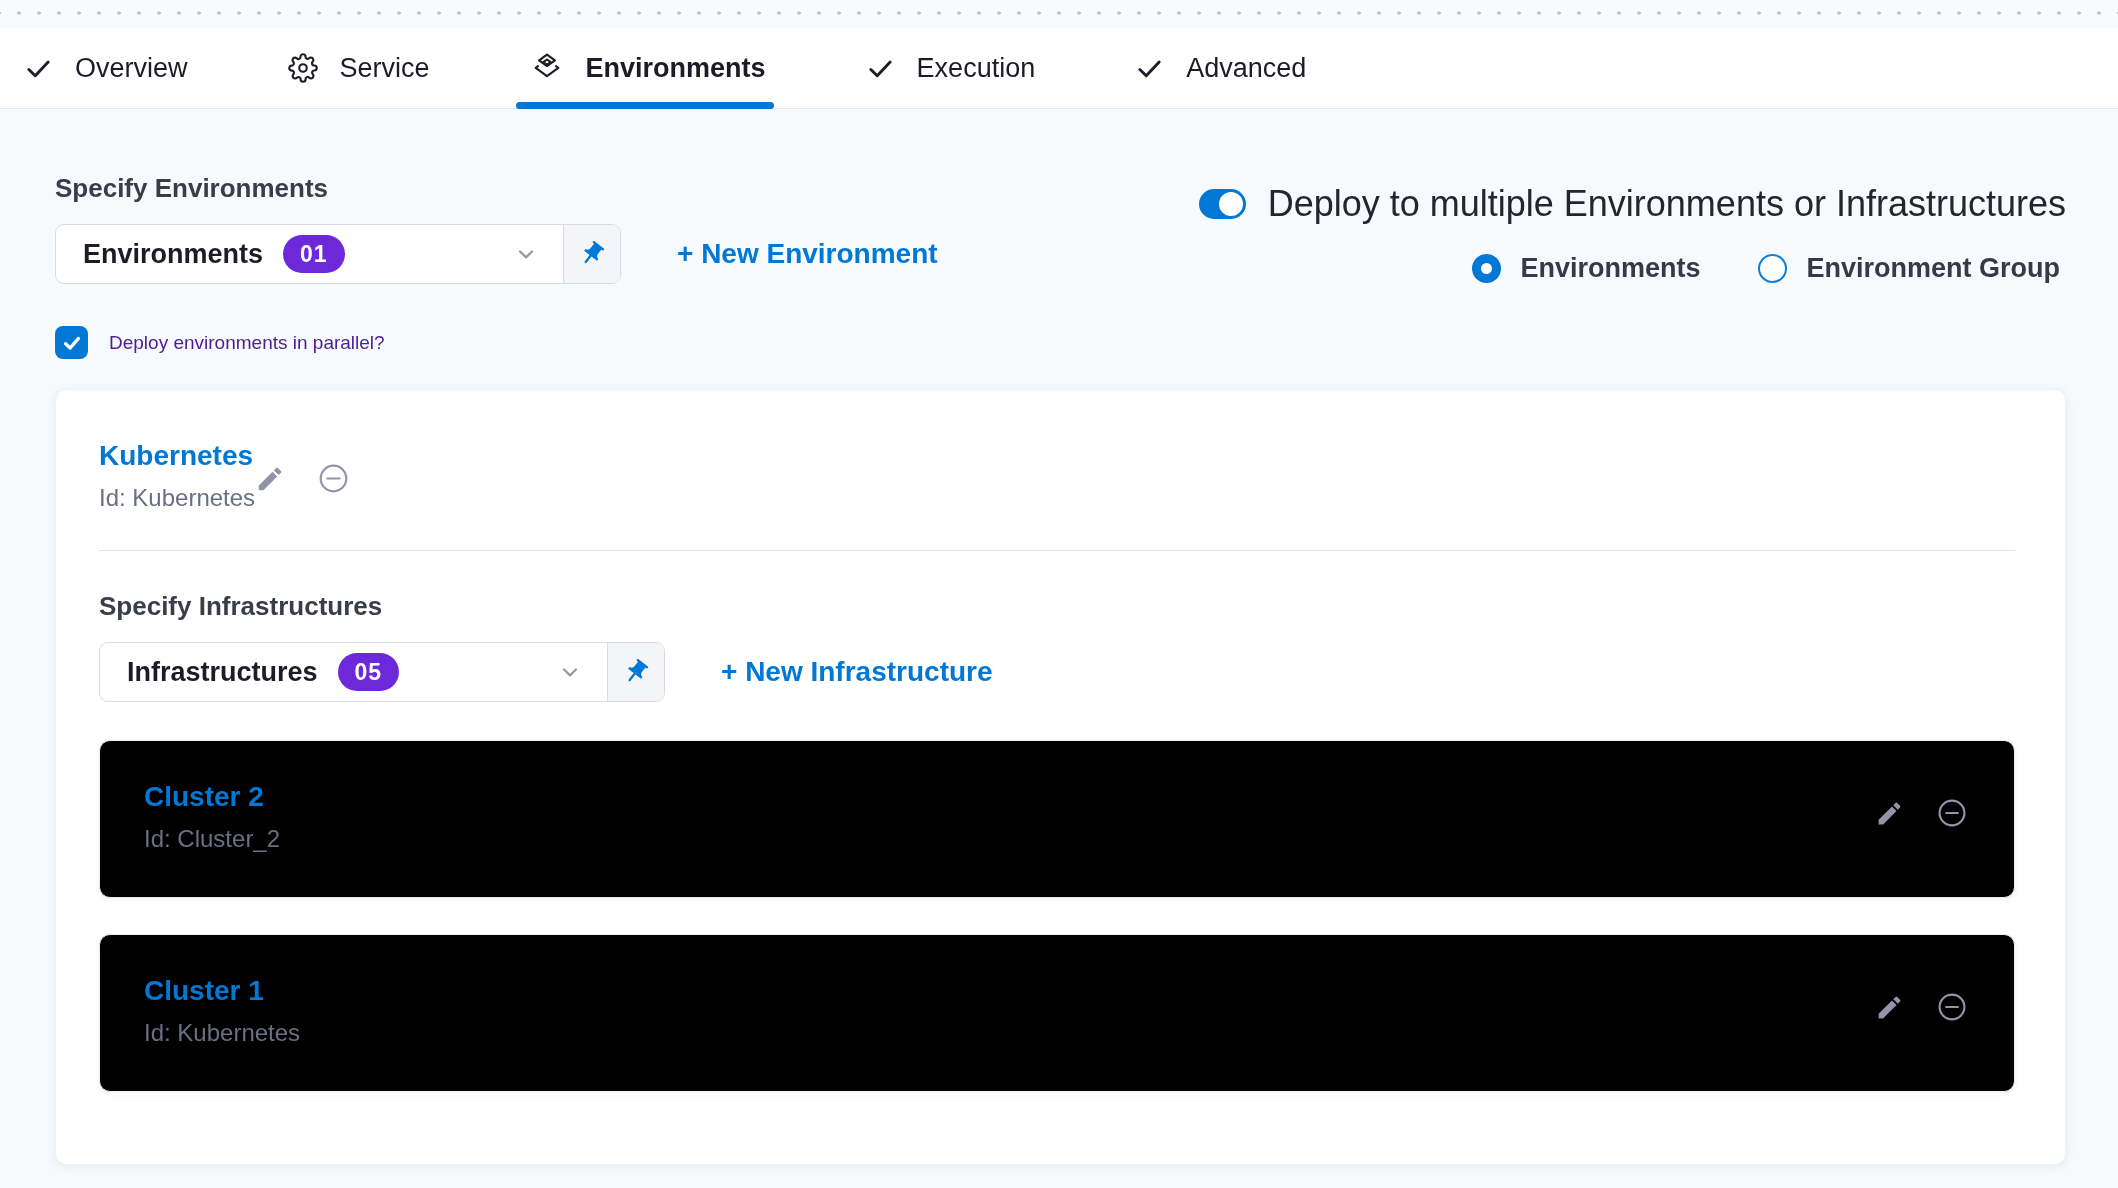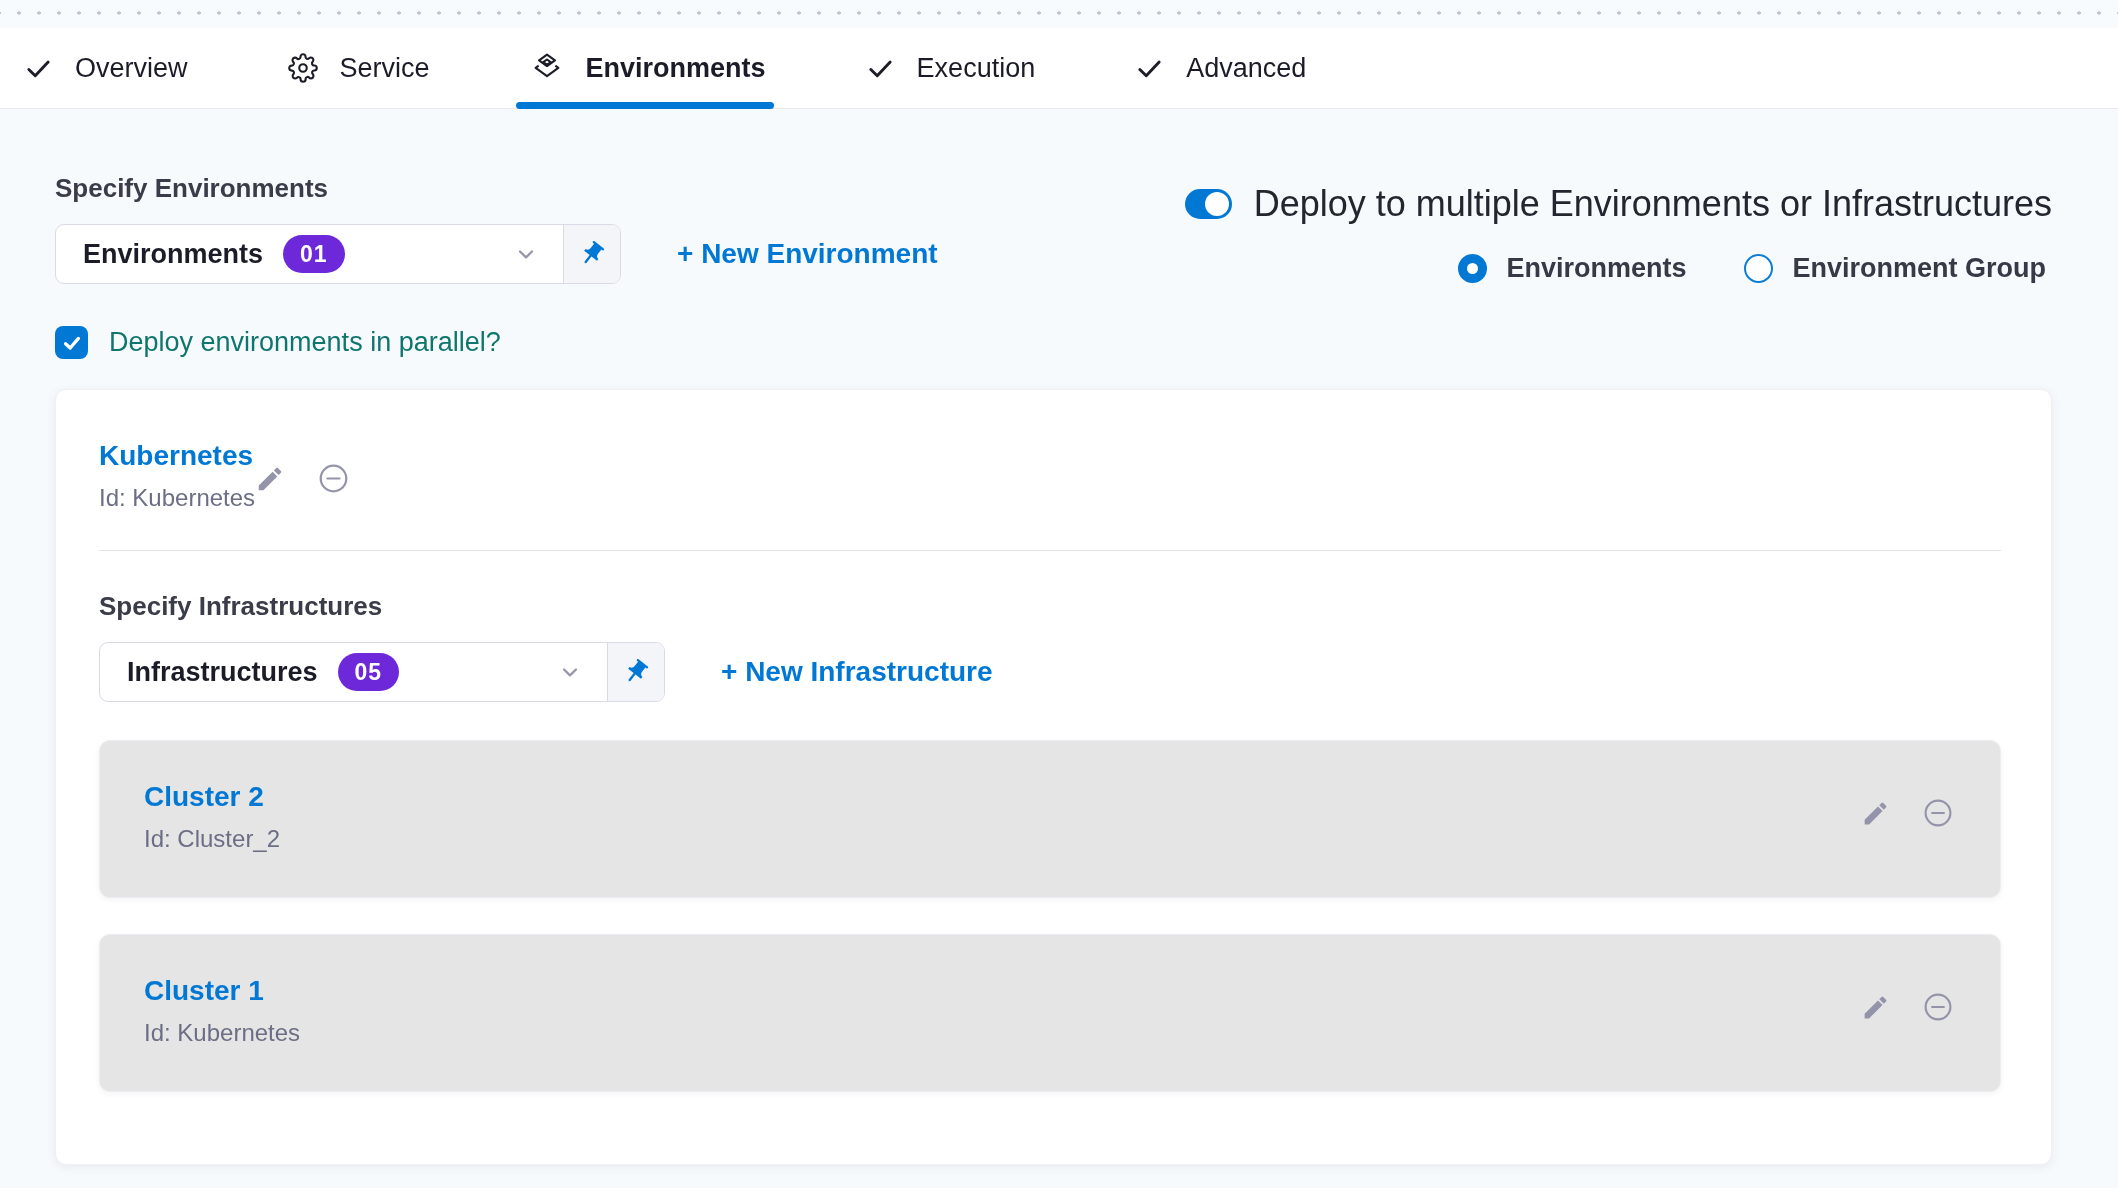--- a/index.html
+++ b/index.html
@@ -32,21 +32,21 @@
     margin-right:100px; cursor:pointer;
     font-size:27px; color:#1c1c28;
   }
   .tab .tab-icon { display:flex; align-items:center; }
   .tab.active .tab-label { font-weight:700; }
   .tab-underline {
     position:absolute; left:-14px; right:-8px; bottom:-1px;
     height:7px; background:#0278d5; border-radius:5px;
   }
   
-  .content { padding:0 66px 0 55px; }
+  .content { padding:0 52px 0 55px; }
   .row-top {
     display:flex; justify-content:space-between; align-items:flex-start;
     margin-top:64px;
   }
   .section-heading {
     font-size:26px; font-weight:700; color:#3b3c49;
     margin:0 0 20px 0;
   }
   .dropdown-row { display:flex; align-items:center; }
   .select {
@@ -93,39 +93,39 @@
     width:11px; height:11px; border-radius:50%; background:#ffffff;
   }
   .radio.unselected { background:#ffffff; border:2px solid #0a7ed9; }
   .radio-label { font-size:27px; font-weight:600; color:#383946; }
   
   .checkbox-row { display:flex; align-items:center; gap:21px; margin-top:42px; }
   .checkbox {
     width:33px; height:33px; background:#0278d5; border-radius:8px;
     display:flex; align-items:center; justify-content:center; cursor:pointer; flex:none;
   }
-  .checkbox-label { font-size:27px; color:#0f766e; }
+  .checkbox-label { font-size:19px; color:#4c1d95; }
   
   .env-card {
     margin-top:30px; background:#ffffff; border-radius:11px;
     border:1px solid #eef0f4;
     box-shadow:0 2px 10px rgba(96,97,112,0.10);
     padding:50px 50px 72px 43px;
   }
   .card-header { display:flex; align-items:flex-start; }
   .entity-name { font-size:28px; font-weight:700; color:#0278d5; cursor:pointer; }
   .entity-id { font-size:24px; color:#6c6e85; margin-top:12px; }
   .card-actions { display:flex; align-items:center; gap:32px; margin-top:22px; padding-right:6px; }
   .icon-btn { cursor:pointer; display:flex; align-items:center; }
   .divider { height:1px; background:#e2e3eb; margin-top:38px; }
   .infra-heading { margin-top:40px; }
   
   .cluster-list { margin-top:38px; display:flex; flex-direction:column; gap:36px; }
   .cluster-card {
-    border:1px solid #ecedf3; border-radius:11px; background:#e5e5e5;
+    border:1px solid #ecedf3; border-radius:11px; background:#000000;
     box-shadow:0 2px 6px rgba(40,41,61,0.05);
     padding:40px 46px 44px 44px;
     display:flex; justify-content:space-between; align-items:flex-start;
   }
   .cluster-actions { display:flex; align-items:center; gap:32px; margin-top:16px; }
 </style>
 </head>
 <body>
 
 <div class="dot-strip"></div>

